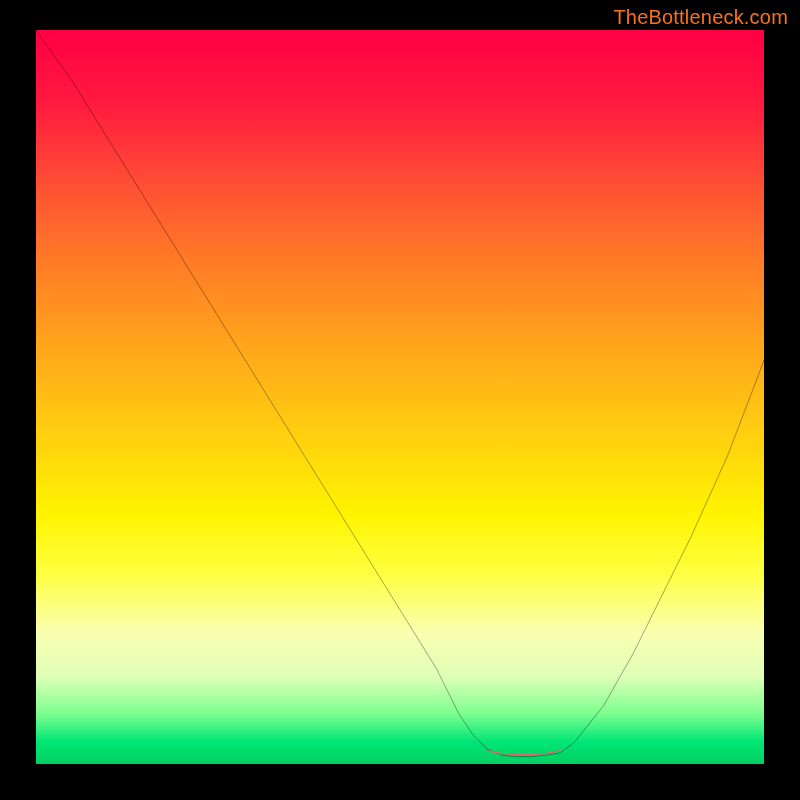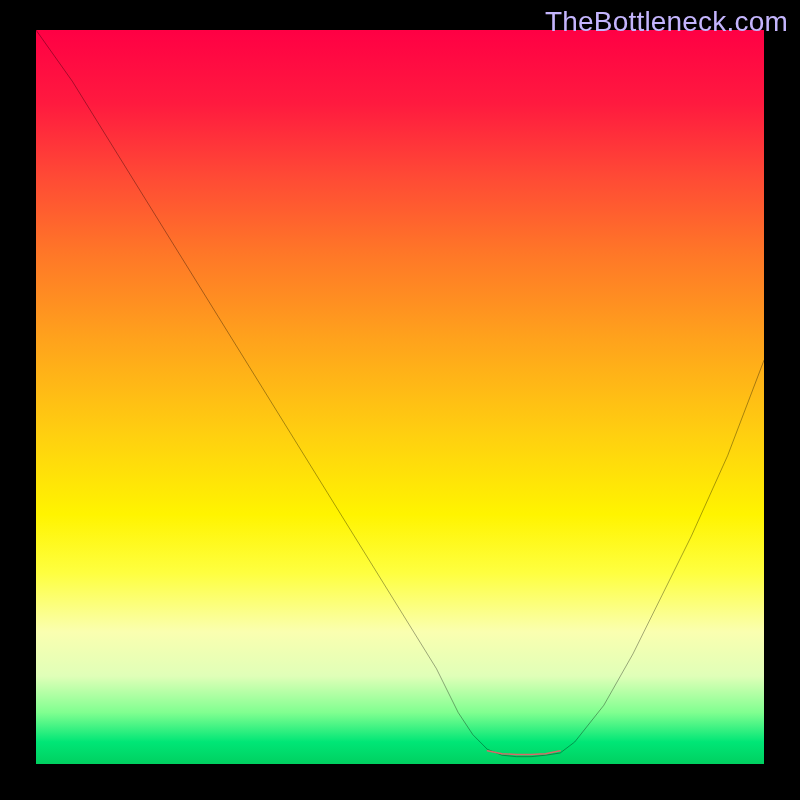--- a/index.html
+++ b/index.html
@@ -9,22 +9,22 @@
     height: 800px;
     background: #000;
     font-family: Arial, Helvetica, sans-serif;
     overflow: hidden;
     position: relative;
   }
   .watermark {
     position: absolute;
     top: 6px;
     right: 12px;
-    color: #c4b5fd;
-    font-size: 28px;
+    color: #f97316;
+    font-size: 20px;
     font-weight: 500;
     z-index: 10;
     letter-spacing: 0.2px;
   }
   .plot-area {
     position: absolute;
     left: 36px;
     top: 30px;
     width: 728px;
     height: 734px;

